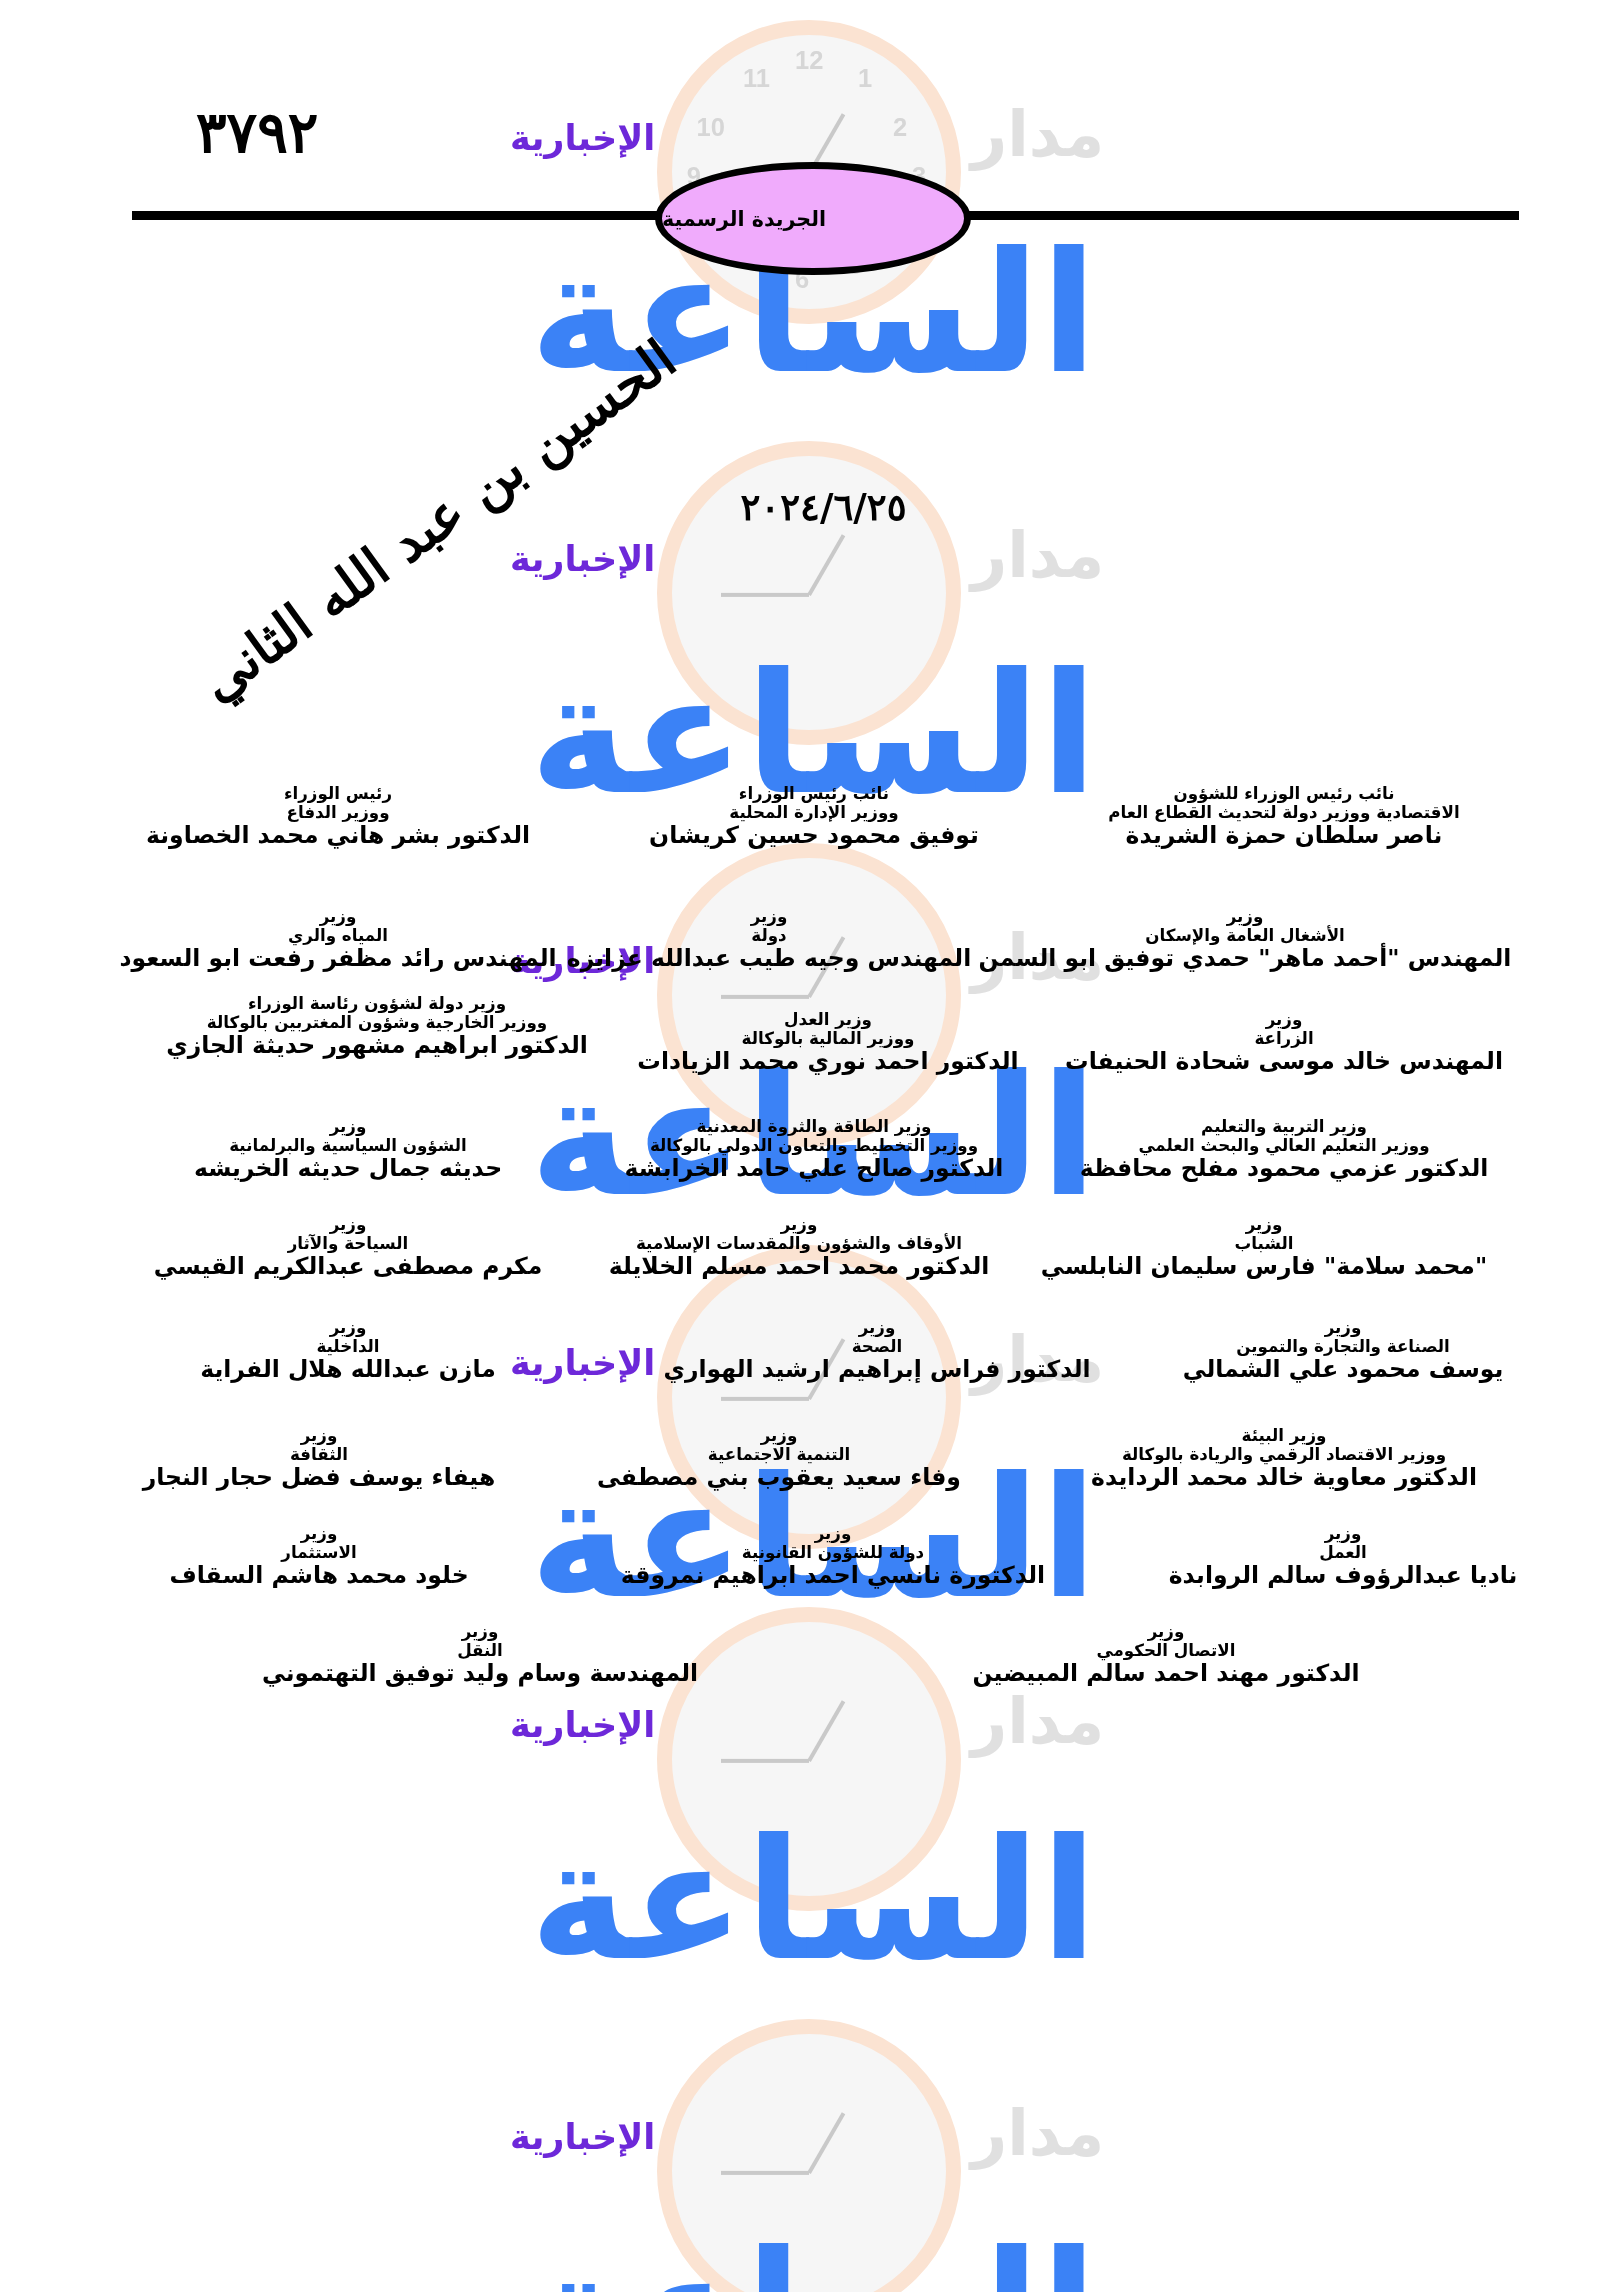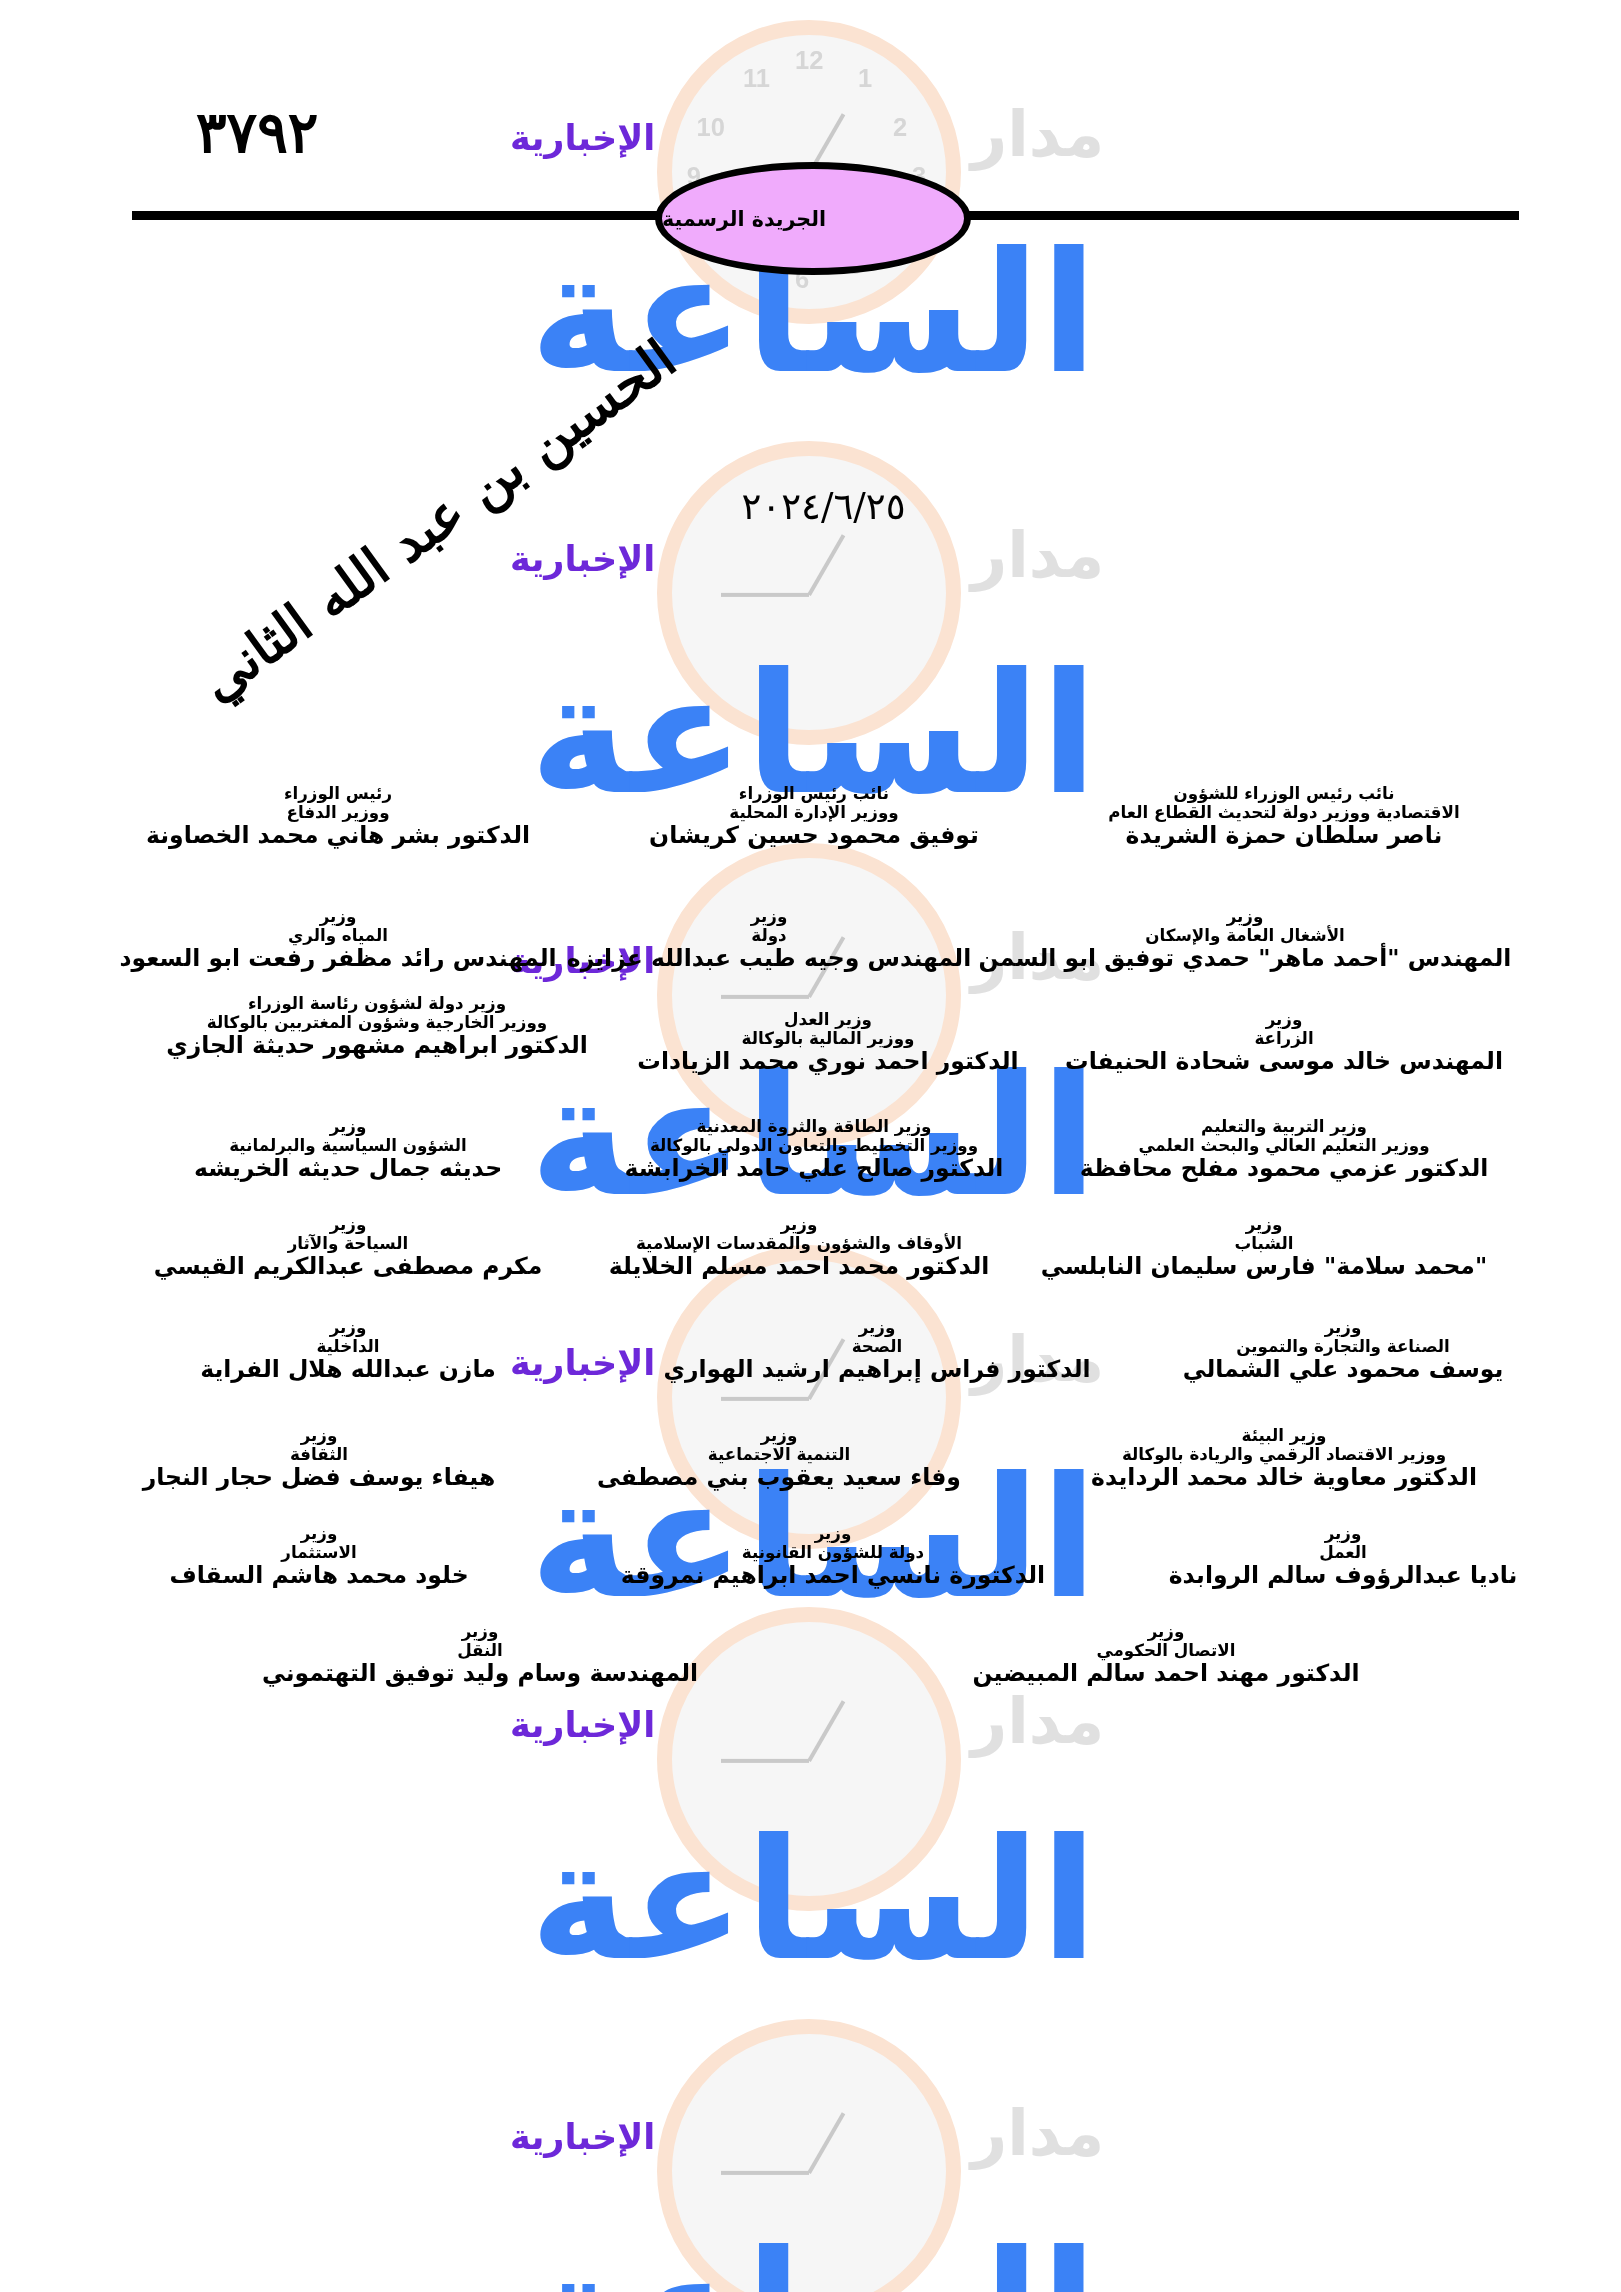--- a/index.html
+++ b/index.html
@@ -22,21 +22,21 @@
   .page-number { position: absolute; left: 196px; top: 98px; font-size: 57px; font-weight: bold; font-family: "DejaVu Serif", serif; letter-spacing: 9.8px; }
   .header-rule { position: absolute; left: 132px; top: 211px; width: 1387px; height: 8.8px; background: #000; }
   .header-oval { position: absolute; left: 655px; top: 162px; width: 316px; height: 113px; border: 7.8px solid #000; border-radius: 50%; background: #f0abfc; box-sizing: border-box;
     display: flex; align-items: center; justify-content: flex-start; }
   .header-oval span { font-size: 20.6px; font-weight: bold; direction: rtl; }
 
   .amendment { position: absolute; right: 363px; top: 294px; width: 1078px; direction: rtl; text-align: right;
     font-family: "Liberation Sans", sans-serif; font-weight: bold; font-size: 37px; line-height: 63px; }
   .amendment .line2 { padding-right: 157px; }
 
-  .date { position: absolute; left: 706px; top: 485px; width: 235px; text-align: center; font-size: 37px; font-weight: normal; font-family: "DejaVu Serif", serif; direction: rtl; letter-spacing: 5.9px; }
+  .date { position: absolute; left: 706px; top: 485px; width: 235px; text-align: center; font-size: 37px; font-weight: bold; font-family: "DejaVu Serif", serif; direction: rtl; letter-spacing: 5.9px; }
 
   .signature { position: absolute; left: 206px; top: 657px; font-family: "DejaVu Serif", serif; font-size: 53px; font-weight: bold; transform: rotate(-36deg); transform-origin: left center; white-space: nowrap; direction: rtl; }
 
   .minister { position: absolute; direction: rtl; text-align: center; font-family: "DejaVu Sans", sans-serif; transform: translateX(-50%); white-space: nowrap; }
   .minister .t { font-size: 16.7px; font-weight: bold; line-height: 18.6px; }
   .minister .n { font-size: 23.5px; font-weight: bold; line-height: 29px; }
 </style>
 </head>
 <body>
 

